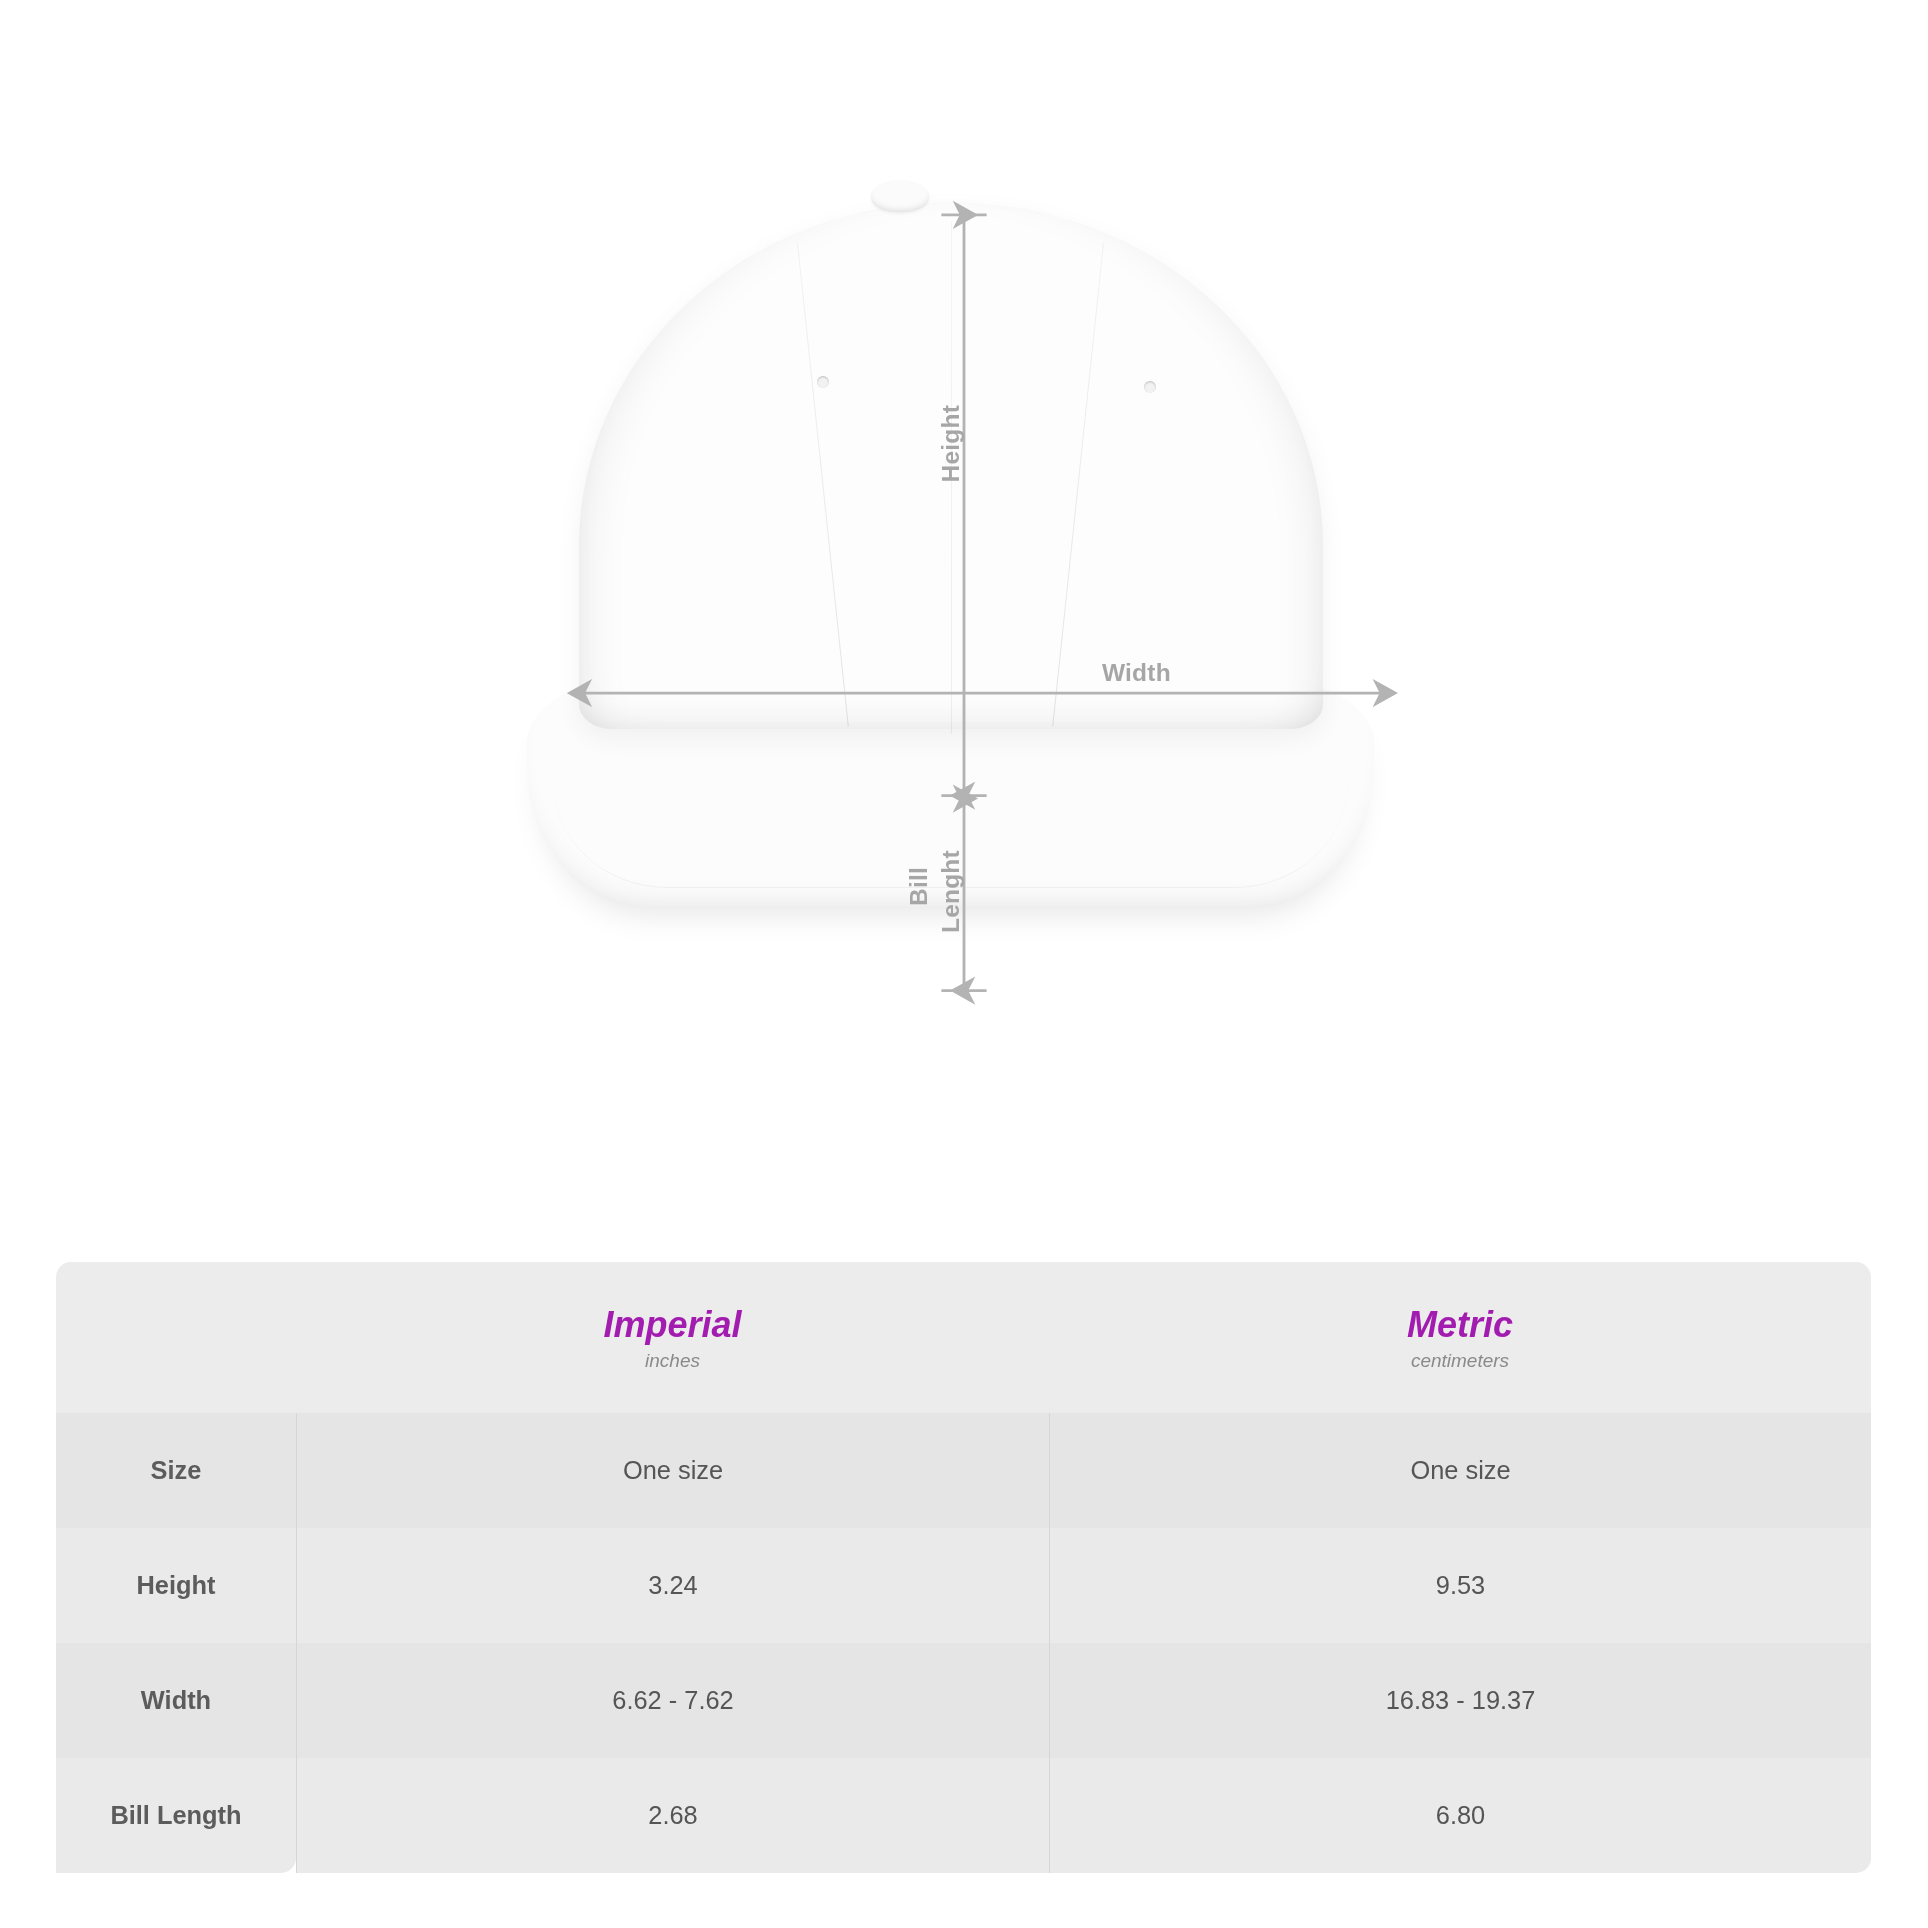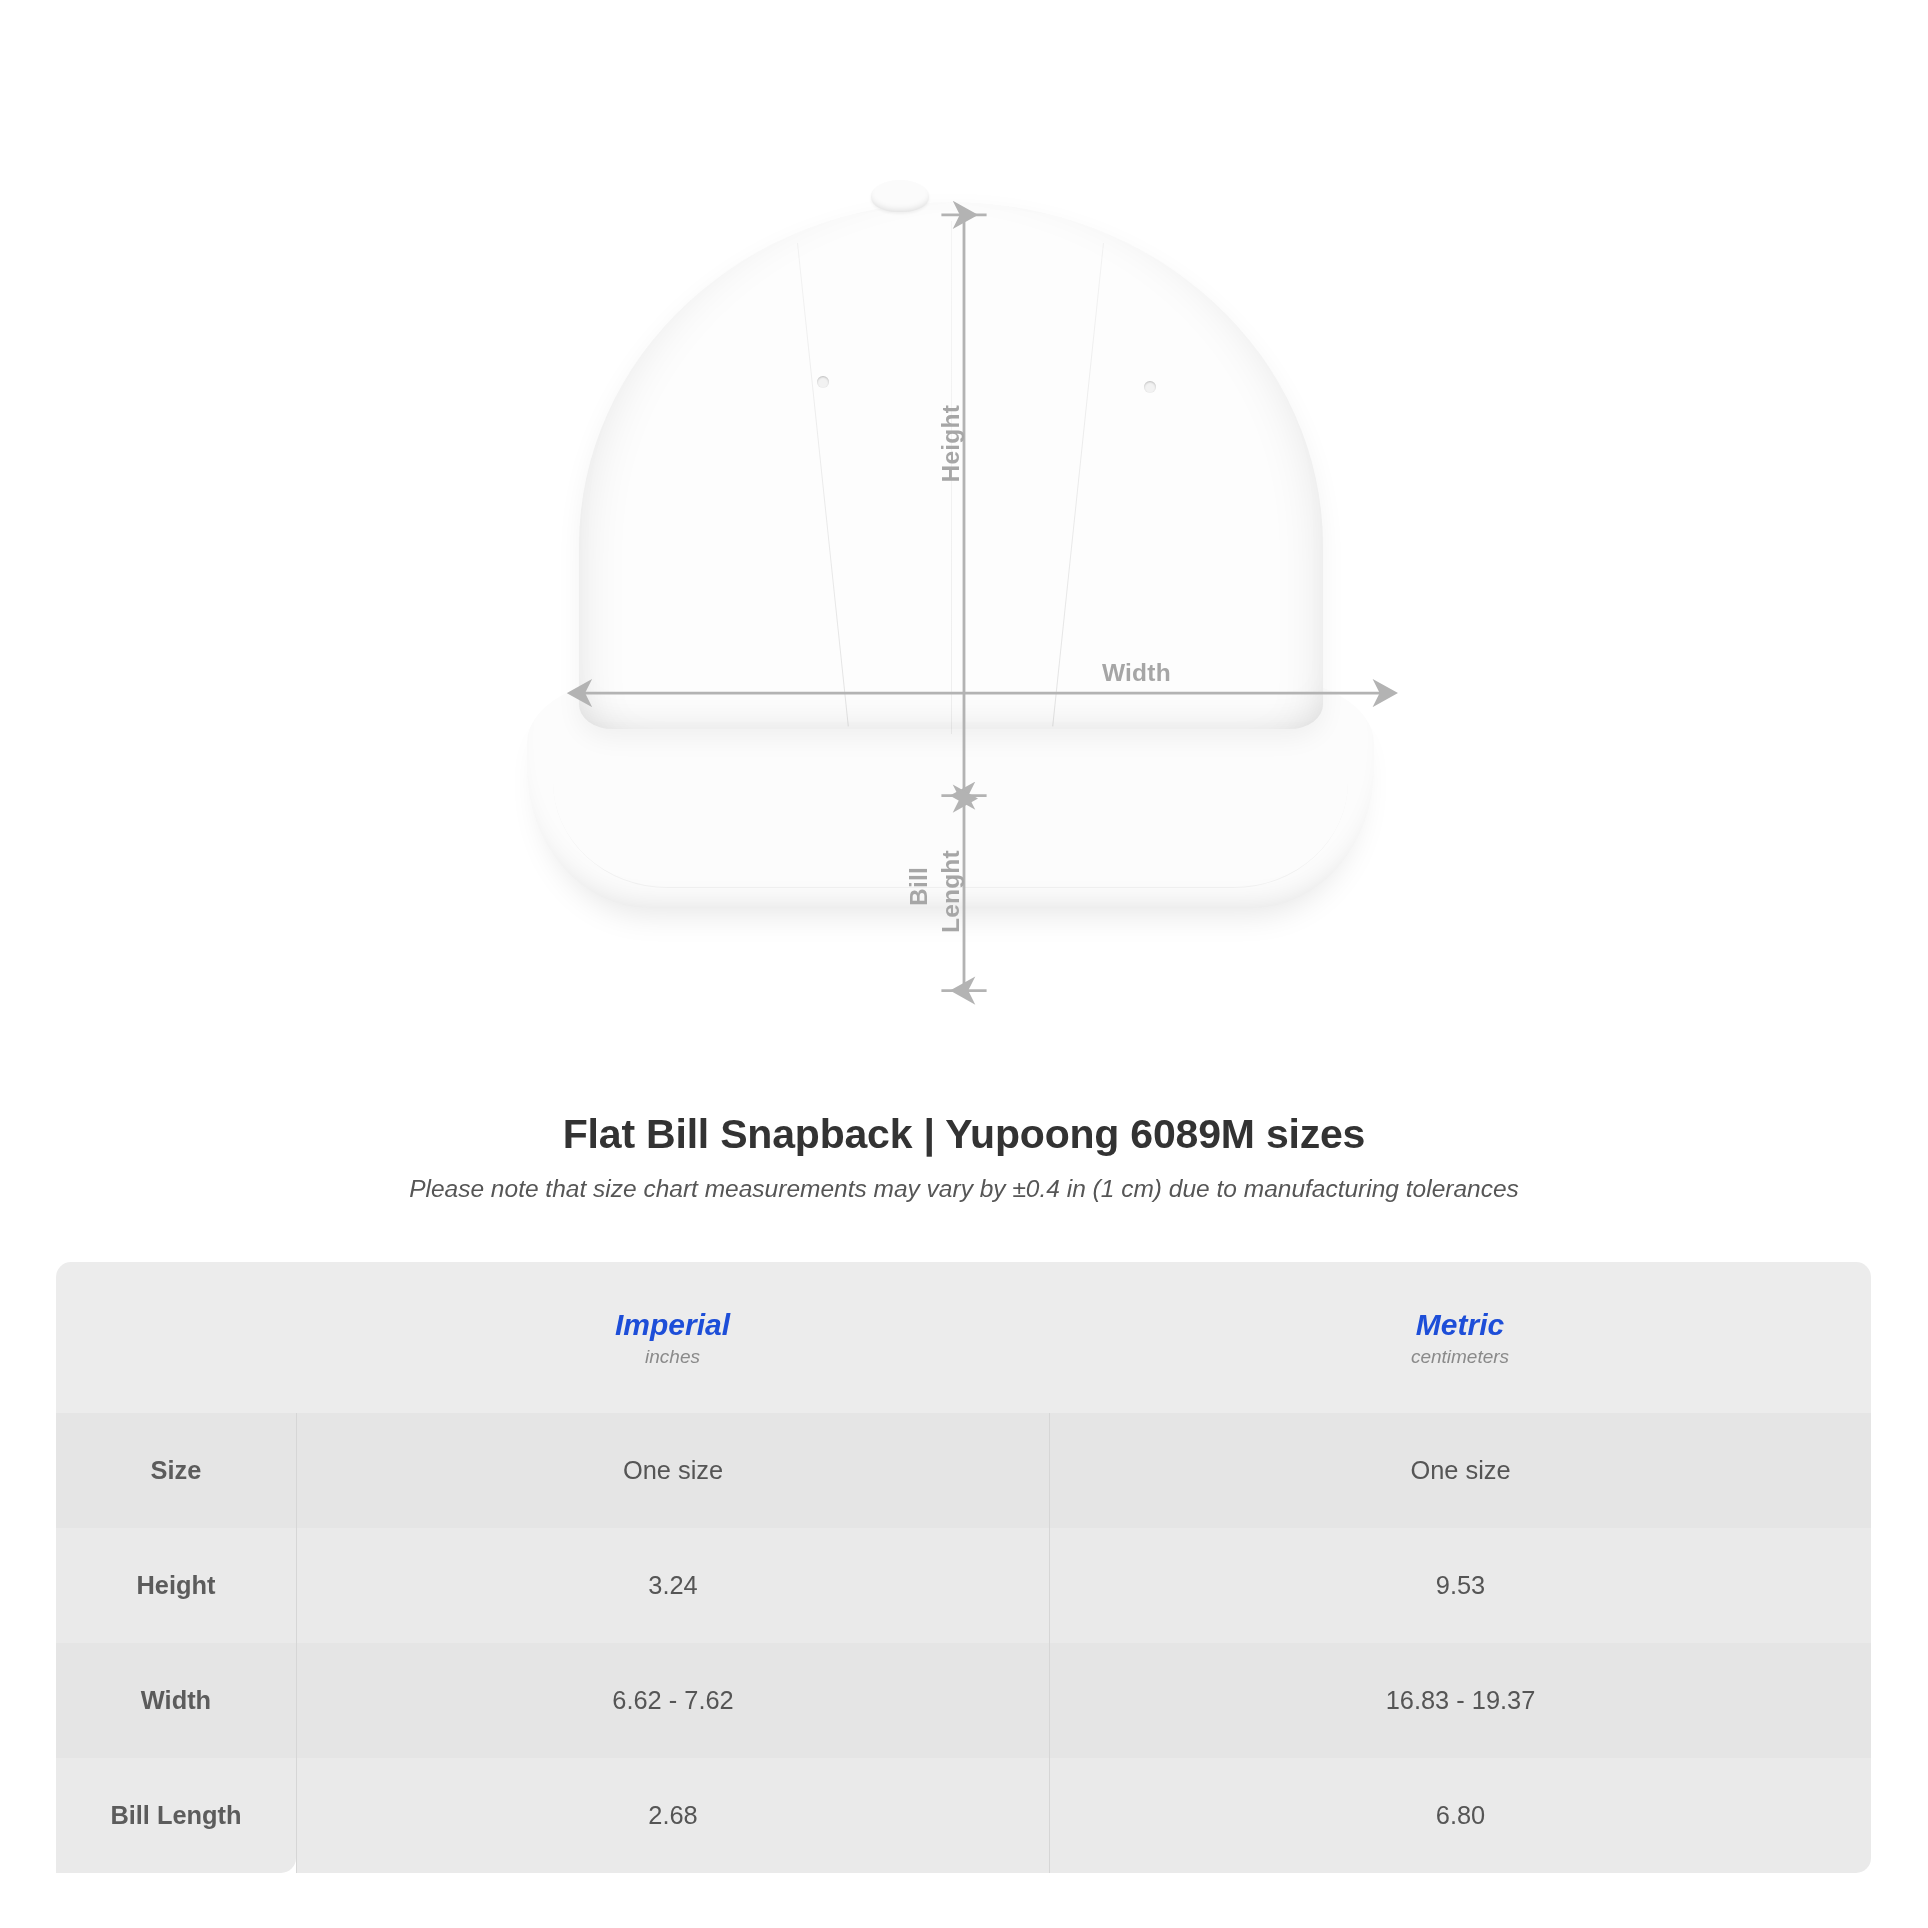--- a/index.html
+++ b/index.html
@@ -185,24 +185,24 @@
   }
 
   .head-row td {
     background: #ececec;
     height: 151px;
   }
   .head-row td:first-child { border-radius: 15px 0 0 0; }
   .head-row td:last-child  { border-radius: 0 15px 0 0; }
 
   .unit-main {
-    font-size: 30px;
+    font-size: 36px;
     font-weight: bold;
     font-style: italic;
-    color: #1d4ed8;
+    color: #a21caf;
     line-height: 1.2;
   }
   .unit-sub {
     font-size: 19px;
     font-style: italic;
     color: #8a8a8a;
     margin-top: 3.8px;
   }
 
   .row-light td { background: #e5e5e5; height: 115px; }
@@ -278,24 +278,20 @@
     </svg>
 
     <div class="dim-label vertical" style="left:938px; top:405px;">Height</div>
 
     <div class="dim-label" style="left:1102px; top:659px;">Width</div>
 
     <div class="dim-label vertical" style="left:906px; top:821px; height:132px;">Bill</div>
     <div class="dim-label vertical" style="left:938px; top:821px; height:141px;">Lenght</div>
   </div>
 
-  <div class="title-block">
-    <h1 class="chart-title">Flat Bill Snapback | Yupoong 6089M sizes</h1>
-    <p class="chart-note">Please note that size chart measurements may vary by ±0.4 in (1 cm) due to manufacturing tolerances</p>
-  </div>
 
   <div class="table-wrap">
     <table class="size-table">
       <colgroup>
         <col class="col-label">
         <col class="col-imp">
         <col class="col-met">
       </colgroup>
       <tbody>
         <tr class="head-row">

